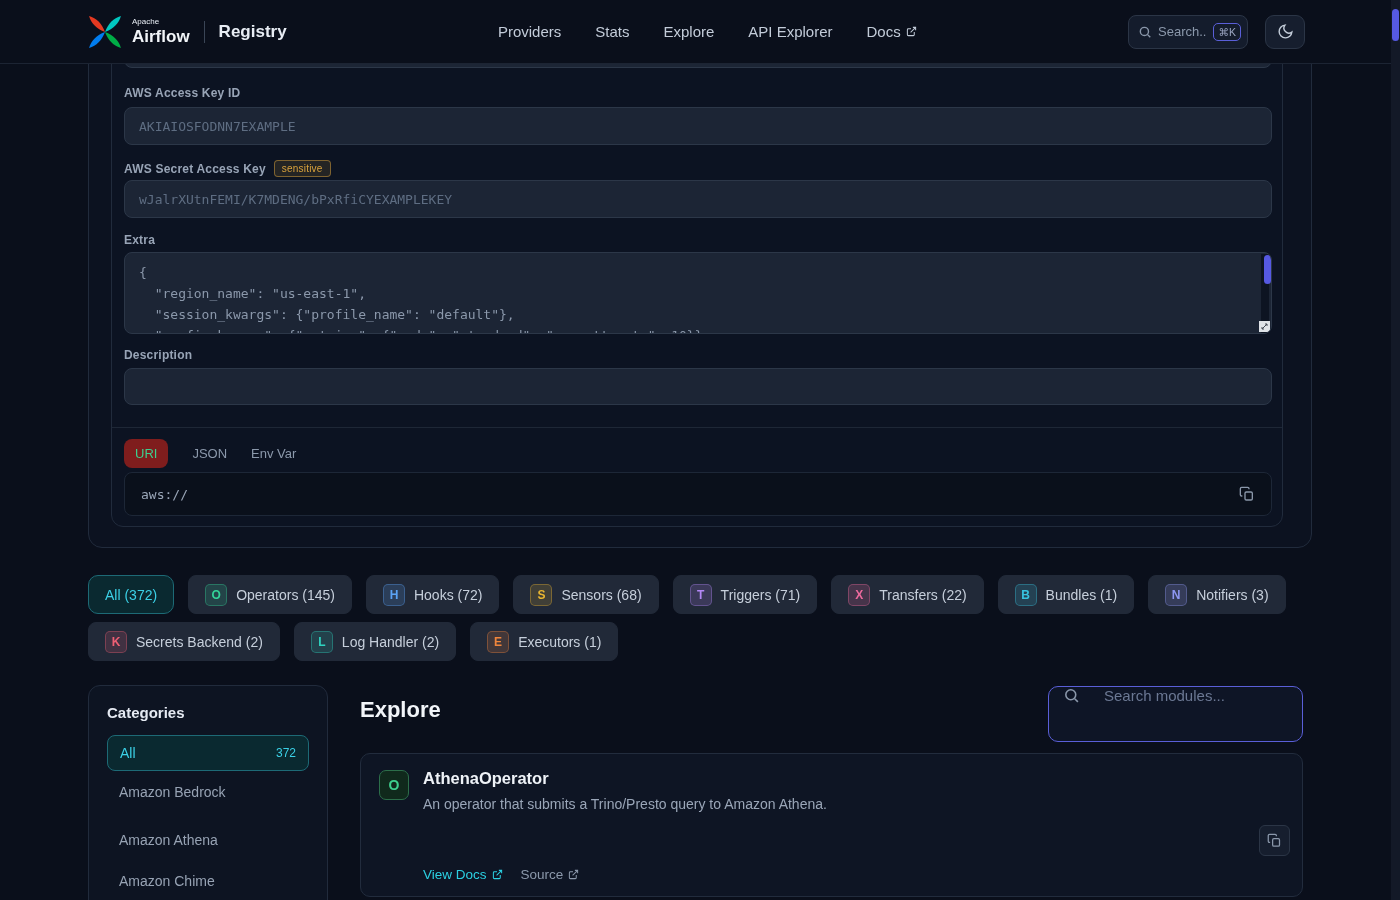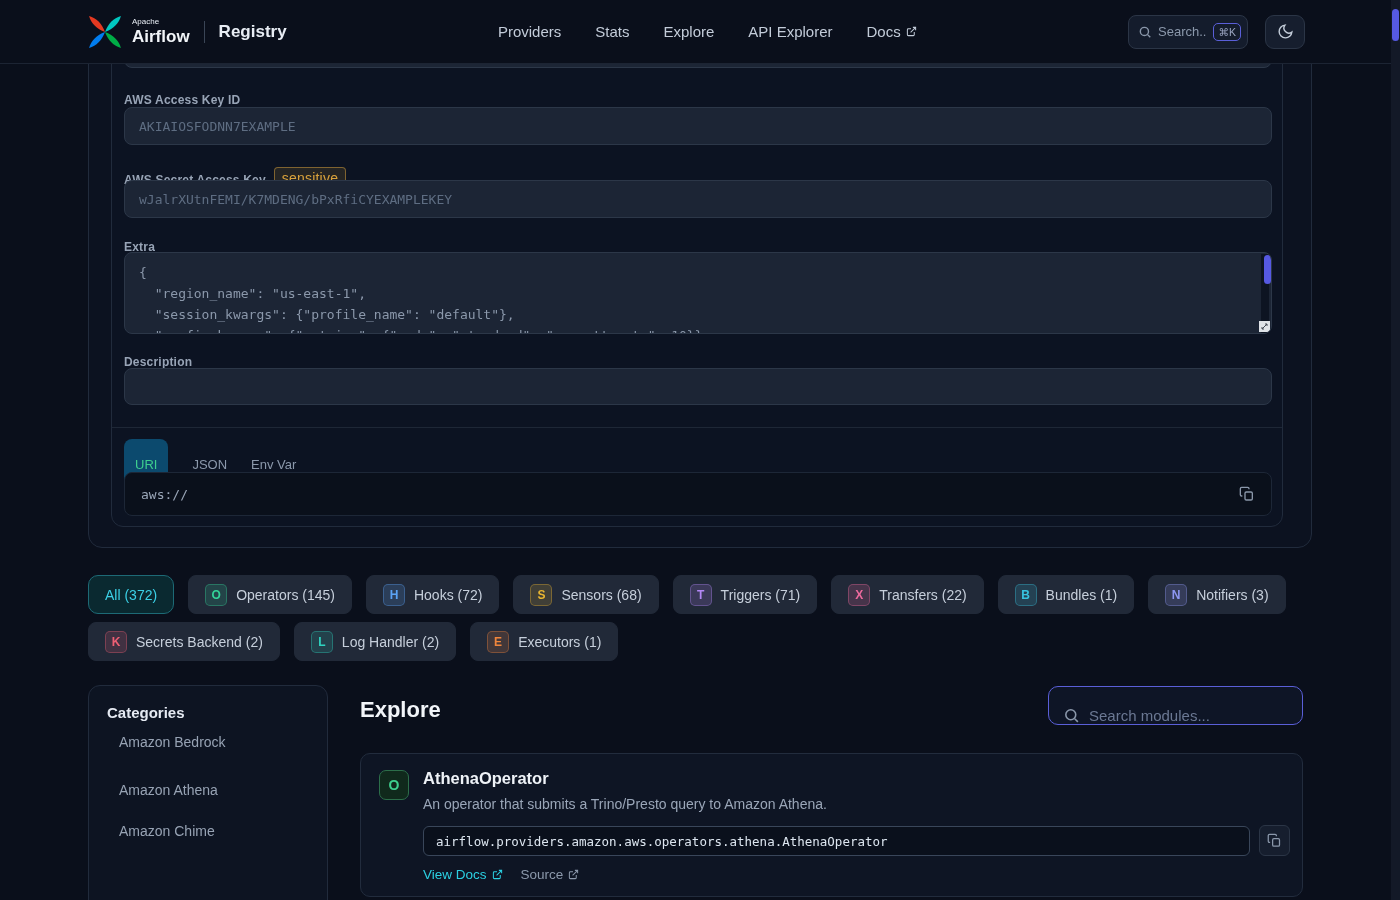--- a/index.html
+++ b/index.html
@@ -53,31 +53,31 @@
 
   
   .conn-outer {
     position:absolute; left:88px; top:-80px; width:1224px; height:628px;
     background:#0c1220; border:1px solid #212b3c; border-radius:14px;
   }
   .conn-inner {
     position:absolute; left:22px; top:14px; width:1172px; height:592px;
     background:#0c1322; border:1px solid #212b3c; border-radius:12px;
   }
-  .field-label { position:absolute; left:12px; font-size:12px; font-weight:700; color:#98a4b6; letter-spacing:.2px;margin-top:7px; }
+  .field-label { position:absolute; left:12px; font-size:12px; font-weight:700; color:#98a4b6; letter-spacing:.2px; }
   .tinput {
     position:absolute; left:12px; width:1148px; height:38px;
     background:#1c2535; border:1px solid #2c3748; border-radius:8px;
     padding:0 14px; color:#c6cfdb; font-size:13px; outline:none;
     font-family:"DejaVu Sans Mono", monospace;
   }
   .tinput::placeholder { color:#5e6d82; }
   .badge-sensitive {
     display:inline-block; margin-left:8px; padding:2px 7px; border-radius:4px;
-    font-size:14px; font-weight:400; color:#d9a23c;
+    font-size:10px; font-weight:400; color:#d9a23c;
     border:1px solid rgba(217,162,60,.5); background:rgba(217,162,60,.12);
     vertical-align:1px;
   }
   .extra-box {
     position:absolute; left:12px; top:316px; width:1148px; height:82px;
     background:#1c2535; border:1px solid #2c3748; border-radius:8px; overflow:hidden;
   }
   .extra-box pre {
     padding:9px 14px; font-family:"DejaVu Sans Mono", monospace;
     font-size:13px; line-height:21px; color:#8b98ab; white-space:pre;
@@ -88,21 +88,21 @@
     position:absolute; right:1px; bottom:1px; width:11px; height:11px;
     background:#dfe3e8; display:flex; align-items:center; justify-content:center;
   }
   .desc-box {
     position:absolute; left:12px; top:432px; width:1148px; height:37px;
     background:#1c2535; border:1px solid #2c3748; border-radius:8px;
   }
   .conn-divider { position:absolute; left:0; right:0; top:491px; border-top:1px solid #1e2736; }
   .tabs { position:absolute; left:12px; top:503px; display:flex; align-items:center; gap:24px; }
   .tab { font-size:13px; color:#8b98ab; padding:5px 0; }
-  .tab.active { background:#0c4a6e; color:#3ecf8e; border-radius:8px; padding:18px 11px; }
+  .tab.active { background:#7f1d1d; color:#3ecf8e; border-radius:8px; padding:7px 11px; }
   .uri-block {
     position:absolute; left:12px; top:536px; width:1148px; height:44px;
     background:#0a101b; border:1px solid #1d2737; border-radius:8px;
     display:flex; align-items:center; padding:0 16px;
     color:#9aa6b8; font-size:13px;
   }
   .uri-copy { margin-left:auto; color:#8b98ab; display:flex; }
 
   
   .filters {
@@ -142,23 +142,23 @@
     background:#0a2930; border:1px solid #1d6a76;
     display:flex; align-items:center; justify-content:space-between; padding:0 12px;
   }
   .cat-active .lbl { color:#3bd0e6; font-size:14px; }
   .cat-active .cnt { color:#3bd0e6; font-size:12px; }
   .cat-item { height:41px; display:flex; align-items:center; padding:0 12px; color:#97a3b4; font-size:14px; cursor:pointer; }
 
   
   .modules-title { position:absolute; left:360px; top:697px; font-size:22px; font-weight:700; color:#f2f5f9; }
   .mod-search {
-    position:absolute; left:1048px; top:686px; width:255px; height:39px;
+    position:absolute; left:1048px; top:686px; width:255px; height:56px;
     background:#0e1526; border:1.5px solid #5a5fd8; border-radius:10px;
-    display:flex; align-items:flex-end; gap:9px; padding:0 14px;
+    display:flex; align-items:flex-start; gap:24px; padding:0 14px;
   }
   .mod-search input {
     flex:1; min-width:0; background:transparent; border:none; outline:none;
     color:#c6cfdb; font-size:15px; font-family:"Liberation Sans", sans-serif;
   }
   .mod-search input::placeholder { color:#6b7893; }
   .mod-card {
     position:absolute; left:360px; top:753px; width:943px; height:144px;
     background:#0e1524; border:1px solid #222c3d; border-radius:10px;
   }
@@ -327,20 +327,24 @@
     <span>Log Handler (2)</span>
   </div>
   <div class="pill">
     <span class="fbadge f-orange">E</span>
     <span>Executors (1)</span>
   </div>
 </div>
 
 <div class="cats">
   <div class="cats-title">Categories</div>
+  <div class="cat-active">
+    <span class="lbl">All</span>
+    <span class="cnt">372</span>
+  </div>
   <div class="cat-item">
     <span>Amazon Bedrock</span>
   </div>
   <div class="cat-item" style="margin-top:7px">
     <span>Amazon Athena</span>
   </div>
   <div class="cat-item">
     <span>Amazon Chime</span>
   </div>
 </div>
@@ -352,21 +356,20 @@
       <circle cx="11" cy="11" r="7"></circle>
       <line x1="16.5" y1="16.5" x2="21" y2="21"></line>
     </svg>
   <input placeholder="Search modules..." style="">
 </div>
 
 <div class="mod-card">
   <div class="op-badge">O</div>
   <div class="mod-name">AthenaOperator</div>
   <div class="mod-desc">An operator that submits a Trino/Presto query to Amazon Athena.</div>
-  <div class="mod-code mono">airflow.providers.amazon.aws.operators.athena.AthenaOperator</div>
   <div class="mod-copy">
     <svg width="15" height="15" viewBox="0 0 24 24" fill="none" stroke="currentColor" stroke-width="2" stroke-linejoin="round">
         <rect x="9" y="9" width="11" height="12" rx="2"></rect>
         <path d="M5 15H4a2 2 0 0 1-2-2V4a2 2 0 0 1 2-2h9a2 2 0 0 1 2 2v1"></path>
       </svg>
   </div>
   <div class="mod-links">
     <a class="link-docs" href="#">
       <span>View Docs</span>
       <svg width="11" height="11" viewBox="0 0 24 24" fill="none" stroke="currentColor" stroke-width="2.2">

